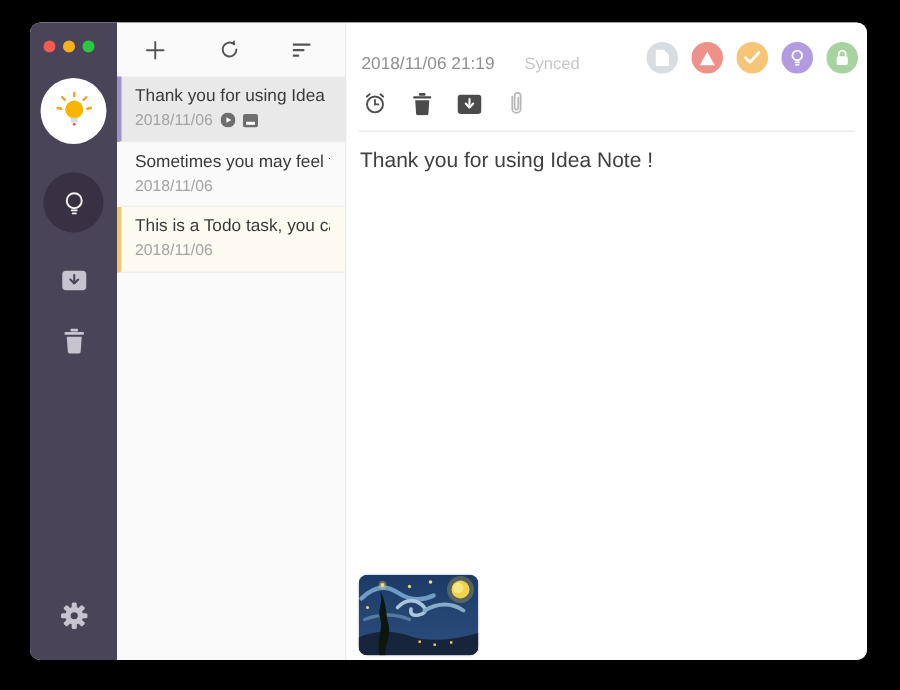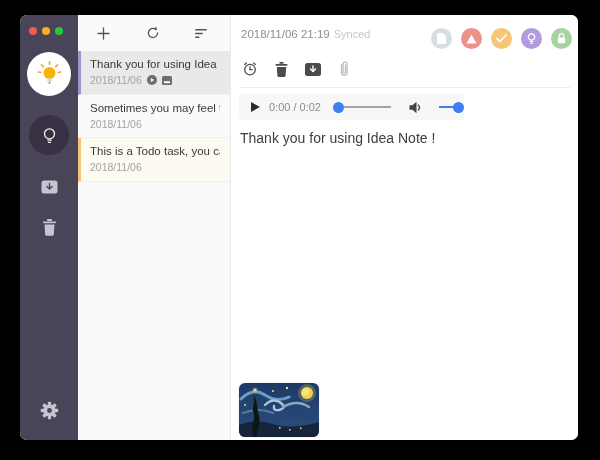--- a/index.html
+++ b/index.html
@@ -23,23 +23,23 @@
   .notes{margin-top:11px}
   .note{padding:7px 10px 8px 9px;border-left:3px solid transparent;border-bottom:1px solid #efefef;cursor:pointer;background:#fafafa}
   .note.selected{background:#e9e9e9}
   .note.todo{background:#fdfaf2}
   .note-title{font-size:11.5px;color:#3a3a3a;white-space:nowrap;overflow:hidden}
   .note-meta{margin-top:5px;font-size:10.5px;color:#a3a3a3;display:flex;align-items:center;gap:5px;line-height:1}
   .note-meta .badge{line-height:0}
 
   
   .content{flex:1;background:#fff;display:flex;flex-direction:column;min-width:0}
-  .c-header{display:flex;align-items:flex-start;padding:13px 6px 0 10px}
+  .c-header{display:flex;align-items:flex-end;padding:13px 6px 0 10px}
   .c-date{font-size:11.5px;color:#8f8f8f}
-  .c-sync{font-size:11px;color:#c6c6c6;margin-left:4px}
+  .c-sync{font-size:11px;color:#c6c6c6;margin-left:20px}
   .avatars{margin-left:auto;display:flex;gap:9px}
   .avatar{width:21px;height:21px;border-radius:50%;display:flex;align-items:center;justify-content:center;cursor:pointer;line-height:0}
   .c-toolbar{display:flex;gap:17px;align-items:center;padding:12px 0 0 11px}
   .c-toolbar > span{cursor:pointer;line-height:0}
   .c-divider{height:1px;background:#ececec;margin:10px 8px 0 8px}
   .audio{margin:6px 0 0 8px;width:225px;height:26px;background:#f7f7f7;border-radius:3px;display:flex;align-items:center}
   .play-btn{width:0;height:0;border-left:9px solid #2b2b2b;border-top:5.5px solid transparent;border-bottom:5.5px solid transparent;margin-left:12px;cursor:pointer}
   .time{font-size:11px;color:#8c8c8c;margin-left:9px;white-space:nowrap}
   .progress{width:64px;display:flex;align-items:center;margin-left:12px;cursor:pointer}
   .p-dot{width:11px;height:11px;border-radius:50%;flex-shrink:0}
@@ -273,38 +273,20 @@
       </span>
       <span>
         <svg width="12" height="16" viewBox="0 0 12 16">
           <path d="M3.5 3.5 v8 a2.8 2.8 0 0 0 5.6 0 v-8.6 a2 2 0 0 0 -4 0 v8 a1.2 1.2 0 0 0 2.4 0 v-7" fill="none" stroke="#b8b8b8" stroke-width="1.2" stroke-linecap="round"></path>
         </svg>
       </span>
     </div>
 
     <div class="c-divider"></div>
 
-    <div class="audio">
-      <span class="play-btn"></span>
-      <span class="time">0:00 / 0:02</span>
-      <div class="progress">
-        <span class="p-dot" style="background: rgb(62, 126, 240);"></span>
-        <span class="p-track"></span>
-      </div>
-      <span class="speaker">
-        <svg width="14" height="13" viewBox="0 0 14 13">
-          <polygon points="0.5,4.2 3.4,4.2 7.5,0.8 7.5,12.2 3.4,8.8 0.5,8.8" fill="#454545"></polygon>
-          <path d="M9.3 4 a3.6 3.6 0 0 1 0 5" fill="none" stroke="#454545" stroke-width="1.3" stroke-linecap="round"></path>
-        </svg>
-      </span>
-      <div class="volume">
-        <span class="v-track" style="background: rgb(62, 126, 240);"></span>
-        <span class="v-dot" style="background: rgb(62, 126, 240);"></span>
-      </div>
-    </div>
 
     <div class="body-text">Thank you for using Idea Note !</div>
 
     <div class="attachment">
       <span>
         <svg width="80" height="54" viewBox="0 0 80 54">
           <defs>
             <linearGradient id="sky" x1="0" y1="0" x2="0" y2="1">
               <stop offset="0" stop-color="#1d3a66"></stop>
               <stop offset="1" stop-color="#2c4f7e"></stop>

